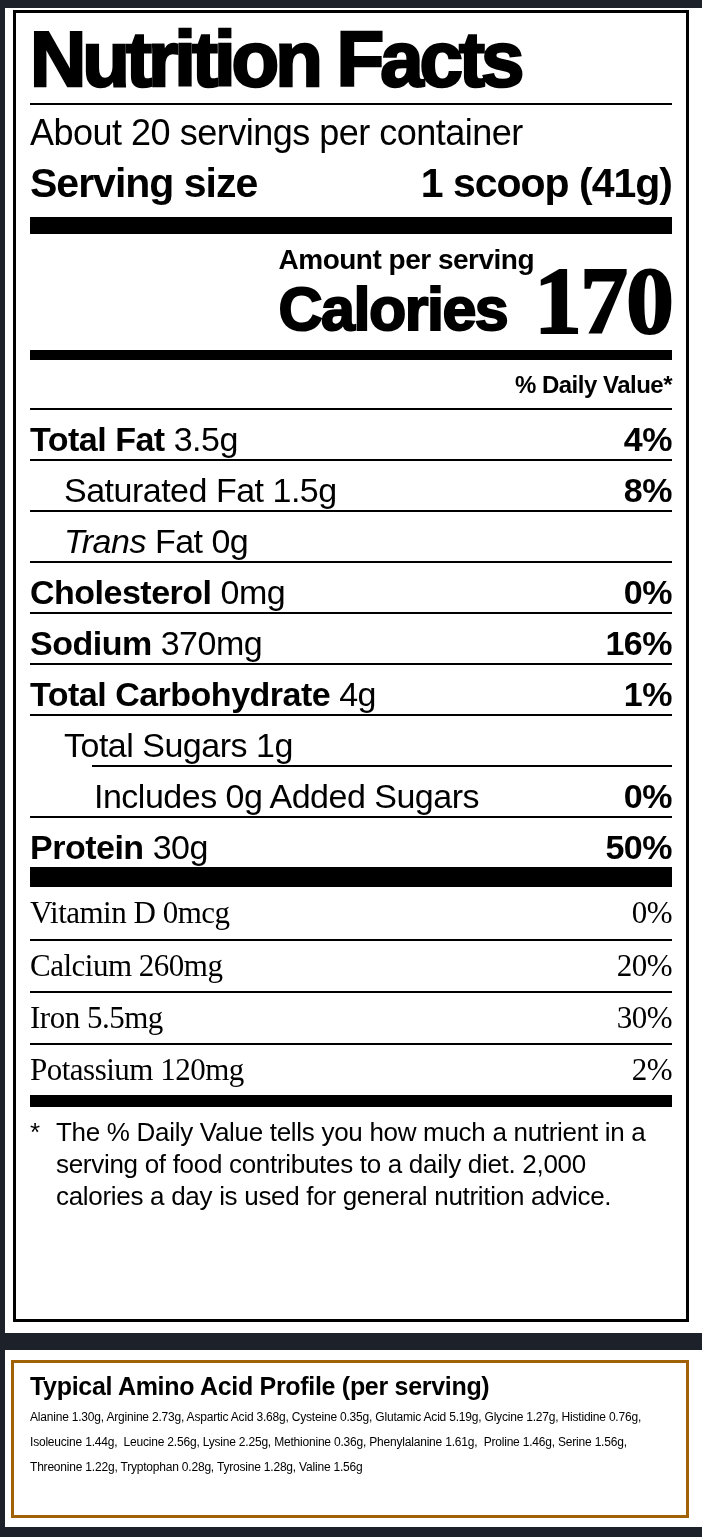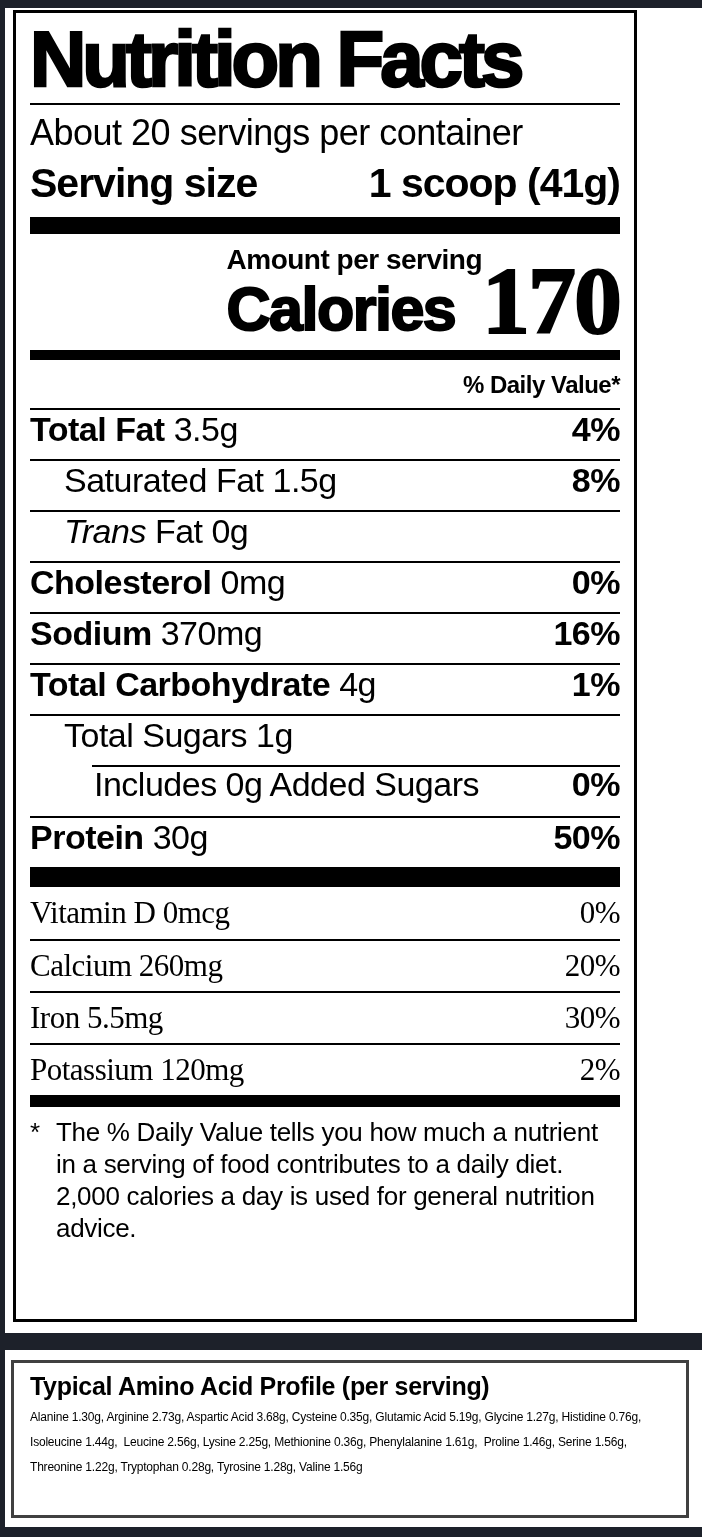--- a/index.html
+++ b/index.html
@@ -13,21 +13,21 @@
   }
   .band { position: absolute; background: #1d212a; }
   .band-top    { top: 0; left: 0; right: 0; height: 8px; }
   .band-left   { top: 0; left: 0; bottom: 0; width: 5px; }
   .band-gap    { top: 1333px; left: 0; right: 0; height: 17px; }
   .band-bottom { bottom: 0; left: 0; right: 0; height: 10px; }
 
   .main-box {
     position: absolute;
     left: 13px; top: 10px;
-    width: 624px; height: 1312px;
+    width: 676px; height: 1312px;
     background: #fff;
     border: 3px solid #000;
     padding: 2px 14px 0 14px;
   }
 
   .nf-title {
     font-size: 78px;
     font-weight: 700;
     letter-spacing: -4px;
     line-height: 1.08;
@@ -87,21 +87,21 @@
     text-align: right;
     font-size: 24px;
     font-weight: 700;
     padding: 11px 0 9px 0;
     letter-spacing: -0.5px;
   }
 
   .row {
     display: flex;
     justify-content: space-between;
-    align-items: flex-start;
+    align-items: flex-end;
     border-top: 2px solid #000;
     min-height: 51px;
     font-size: 34px;
     letter-spacing: -0.5px;
   }
   .row .nm { display: flex; align-items: baseline; gap: 9px; }
   .row .b  { font-weight: 700; }
   .row .i  { font-style: italic; }
   .row .dv { font-weight: 700; }
   .ind1 { padding-left: 34px; }
@@ -134,21 +134,21 @@
     letter-spacing: -0.3px;
   }
   .fn-marker { width: 26px; flex: none; }
   .fn-text { flex: 1; }
 
   .amino-box {
     position: absolute;
     left: 11px; top: 1360px;
     width: 678px; height: 158px;
     background: #fff;
-    border: 3px solid #404040;
+    border: 3px solid #a16207;
     padding: 9px 16px 0 16px;
   }
   .amino-title { font-size: 25px; font-weight: 700; letter-spacing: -0.3px; }
   .amino-body  { font-size: 12px; line-height: 25px; margin-top: 4px; letter-spacing: -0.2px; white-space: pre-wrap; }
 </style>
 </head>
 <body>
 
 <div class="band band-top"></div>
 <div class="band band-left"></div>

